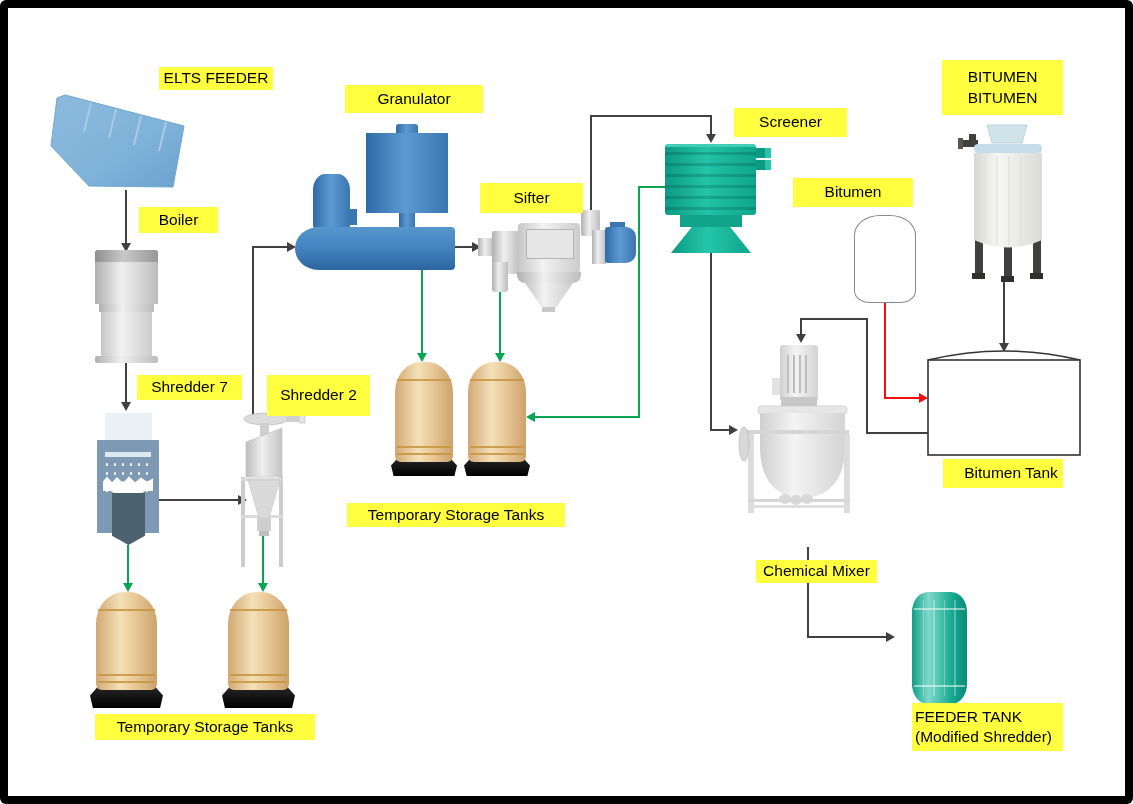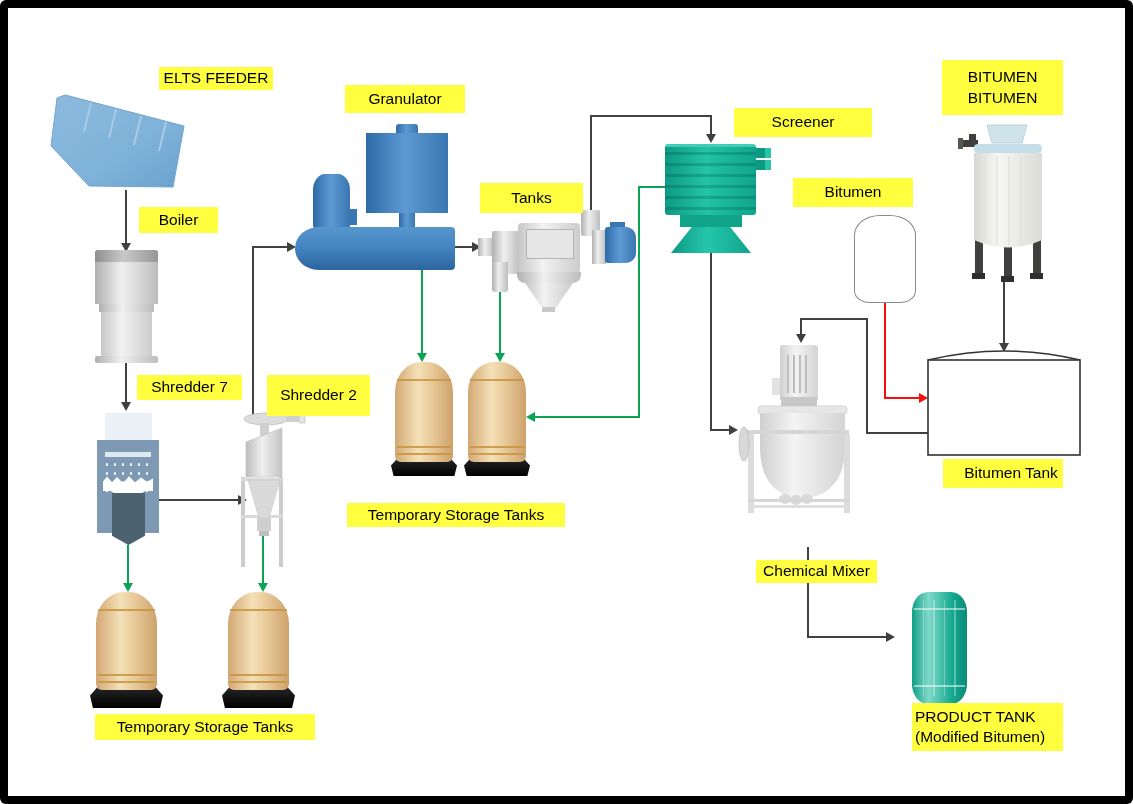--- a/index.html
+++ b/index.html
@@ -284,30 +284,30 @@
     <div class="part tan" style="left:6px;top:0;width:61px;height:98px;border-radius:28px 28px 6px 6px / 32px 32px 6px 6px;">
       <div class="oline" style="top:17px;"></div>
       <div class="oline" style="top:82px;"></div>
       <div class="oline" style="top:89px;"></div>
     </div>
   </div>
 
   <div class="lbl" style="left:159px;top:67px;width:114px;height:23px;">
     <span>ELTS FEEDER</span>
   </div>
-  <div class="lbl" style="left:345px;top:85px;width:120px;height:28px;">
+  <div class="lbl" style="left:345px;top:85px;width:138px;height:28px;">
     <span>Granulator</span>
   </div>
   <div class="lbl" style="left:139px;top:207px;width:79px;height:26px;">
     <span>Boiler</span>
   </div>
   <div class="lbl" style="left:480px;top:183px;width:103px;height:30px;">
-    <span>Tanks</span>
-  </div>
-  <div class="lbl" style="left:734px;top:108px;width:138px;height:29px;">
+    <span>Sifter</span>
+  </div>
+  <div class="lbl" style="left:734px;top:108px;width:113px;height:29px;">
     <span>Screener</span>
   </div>
   <div class="lbl" style="left:793px;top:178px;width:120px;height:29px;">
     <span>Bitumen</span>
   </div>
   <div class="lbl" style="left:942px;top:60px;width:121px;height:55px;">
     <span>BITUMEN</span>
     <span>BITUMEN</span>
   </div>
   <div class="lbl" style="left:137px;top:375px;width:105px;height:25px;">
@@ -322,18 +322,18 @@
   <div class="lbl" style="left:943px;top:459px;width:120px;height:29px;padding-left:16px;">
     <span>Bitumen Tank</span>
   </div>
   <div class="lbl" style="left:756px;top:524px;width:121px;height:23px;margin-top:36px;">
     <span>Chemical Mixer</span>
   </div>
   <div class="lbl" style="left:95px;top:714px;width:220px;height:26px;">
     <span>Temporary Storage Tanks</span>
   </div>
   <div class="lbl left" style="left:912px;top:703px;width:151px;height:48px;justify-content:center;">
-    <span>PRODUCT TANK</span>
-    <span>(Modified Bitumen)</span>
+    <span>FEEDER TANK</span>
+    <span>(Modified Shredder)</span>
   </div>
 
   <div class="frame"></div>
 </div>
 
 </body></html>

